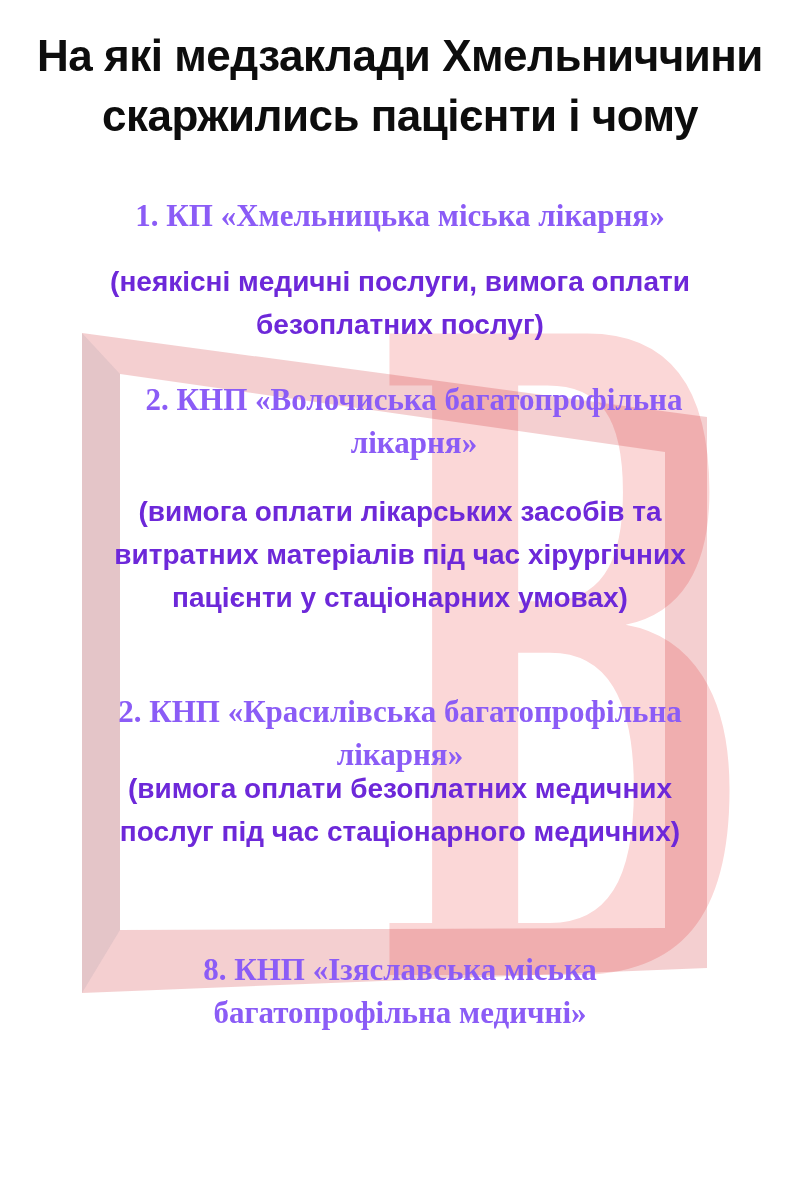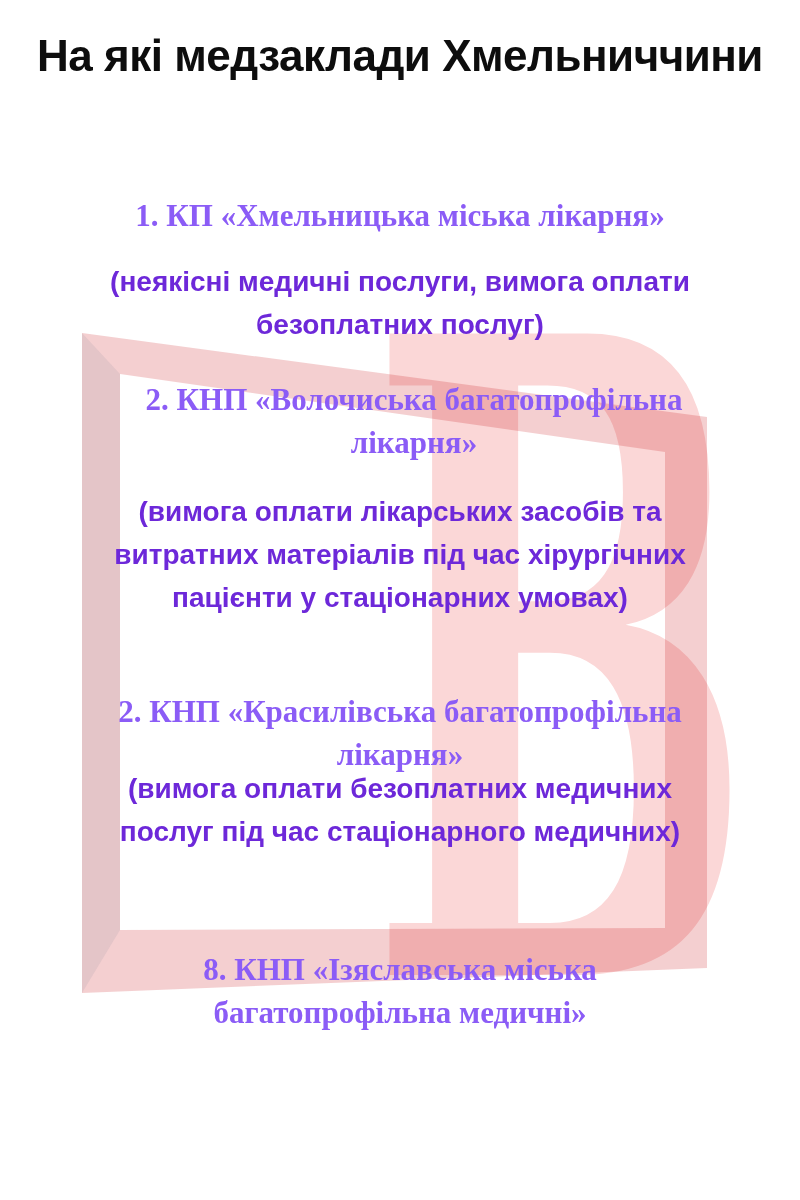--- a/index.html
+++ b/index.html
@@ -69,20 +69,21 @@
 <div class="canvas">
 
   <svg class="watermark" width="800" height="1200" viewBox="0 0 800 1200">
     <path fill-rule="evenodd" fill-opacity="0.95" d="M82,333 L707,417 L707,968 L82,993 Z M120,374 L665,452 L665,928 L120,930 Z" fill="#f3cccd"></path>
     <path d="M82,333 L120,374 L120,930 L82,993 Z" fill="#b9a9b2" opacity="0.28"></path>
     <text x="0" y="0" transform="translate(368,975) scale(0.52,1)" font-family="DejaVu Serif, serif" font-weight="bold" font-size="880" style="mix-blend-mode:multiply" fill="#fbd7d7">В</text>
   </svg>
 
   <div id="title" class="textblock title-block">
     <div class="line">На які медзаклади Хмельниччини</div>
+    <div class="line">скаржились пацієнти і чому</div>
   </div>
 
   <div id="h1" class="textblock heading-block">
     <div class="line">1. КП «Хмельницька міська лікарня»</div>
   </div>
   <div id="d1" class="textblock reason-block">
     <div class="line">(неякісні медичні послуги, вимога оплати</div>
     <div class="line">безоплатних послуг)</div>
   </div>
 

